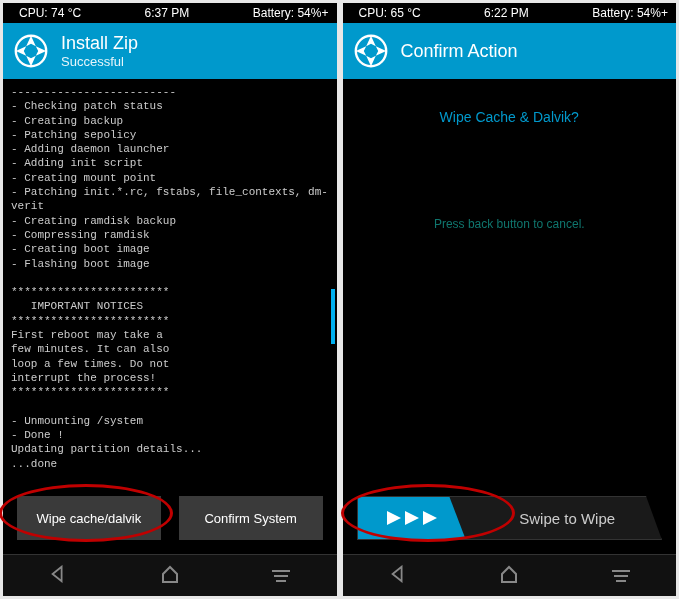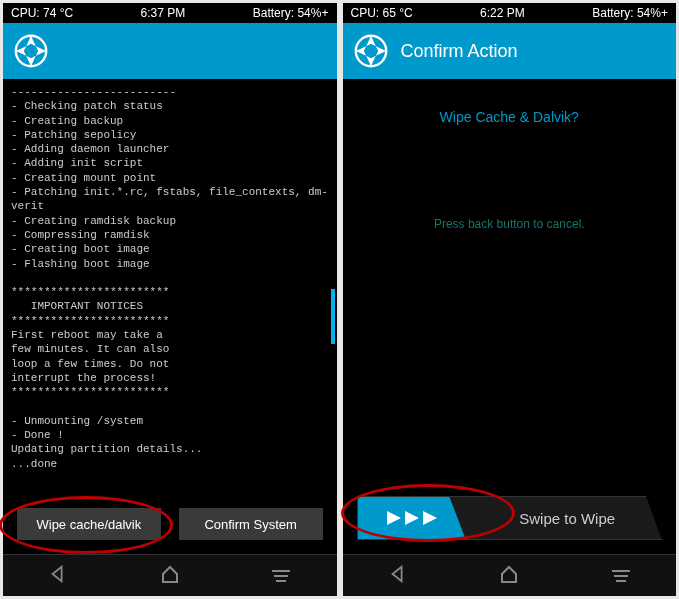--- a/index.html
+++ b/index.html
@@ -20,20 +20,21 @@
     position: relative;
   }
   
   .statusbar {
     display: flex;
     justify-content: space-between;
     color: #fff;
     font-size: 12px;
     padding: 3px 8px;
     background: #000;
+    margin-left: 8px;
   }
   .statusbar span { }
   
   .header {
     background: #0099cc;
     display: flex;
     align-items: center;
     padding: 6px 8px;
     gap: 10px;
     height: 56px;
@@ -77,21 +78,21 @@
   .btn-row {
     display: flex;
     gap: 18px;
     padding: 6px 14px 14px;
   }
   .btn {
     flex: 1;
     background: #3a3a3a;
     color: #fff;
     border: none;
-    height: 32px;
+    height: 44px;
     font-size: 13px;
     display: flex;
     align-items: center;
     justify-content: center;
   }
   
   .swipe-row {
     padding: 6px 14px 14px;
     display: flex;
   }
@@ -154,20 +155,24 @@
   </div>
 
   <div class="header">
     <svg class="twrp-logo" viewBox="0 0 100 100">
       <circle cx="50" cy="50" r="38" stroke="#fff" stroke-width="6" fill="none"></circle>
       <path d="M50 12 L62 38 L50 32 L38 38 Z" fill="#fff"></path>
       <path d="M50 88 L38 62 L50 68 L62 62 Z" fill="#fff"></path>
       <path d="M12 50 L38 38 L32 50 L38 62 Z" fill="#fff"></path>
       <path d="M88 50 L62 62 L68 50 L62 38 Z" fill="#fff"></path>
     </svg>
+    <div class="header-text">
+      <span class="header-title">Install Zip</span>
+      <span class="header-sub">Successful</span>
+    </div>
   </div>
 
   <div class="terminal">-------------------------
 - Checking patch status
 - Creating backup
 - Patching sepolicy
 - Adding daemon launcher
 - Adding init script
 - Creating mount point
 - Patching init.*.rc, fstabs, file_contexts, dm-verit

